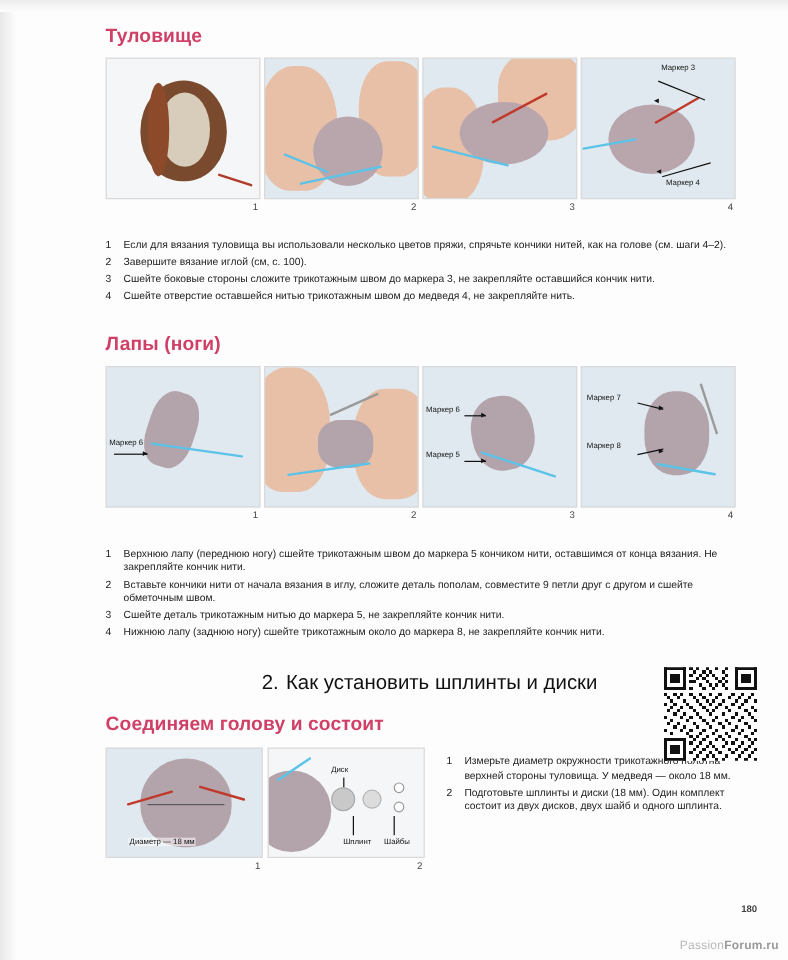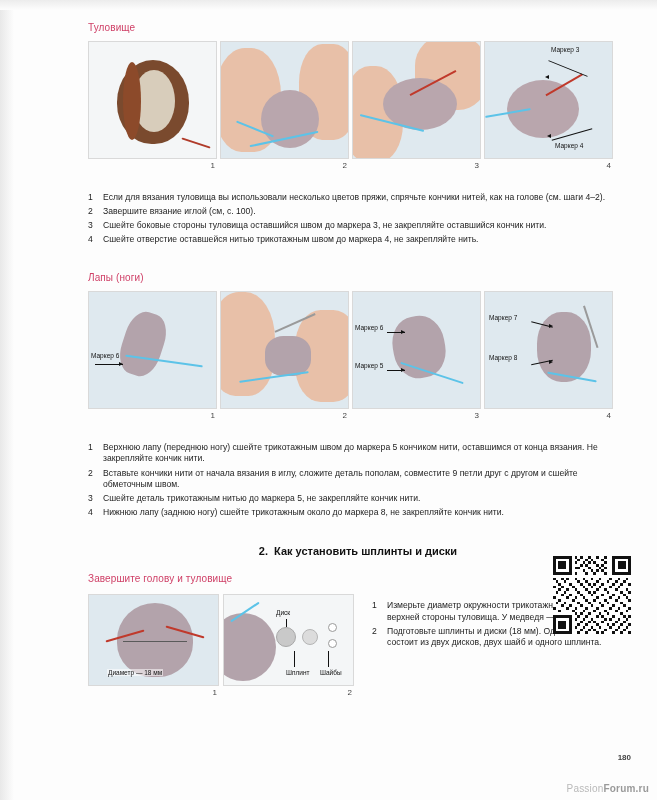--- a/index.html
+++ b/index.html
@@ -25,22 +25,22 @@
     background: linear-gradient(to right, #e8e8e8, #fdfdfd);
   }
   .page-edge-top {
     position: absolute; left: 0; top: 0; width: 657px; height: 10px;
     background: linear-gradient(to bottom, #ececec, #fdfdfd);
   }
   .content { position: absolute; left: 88px; top: 22px; width: 540px; }
 
   .section-title {
     color: #cf3f66;
-    font-size: 10px;
-    font-weight: normal;
+    font-size: 16px;
+    font-weight: bold;
     margin: 0 0 8px 0;
     letter-spacing: .1px;
   }
 
   .photo-row {
     display: flex;
     gap: 3px;
     width: 524px;
   }
   .photo {
@@ -116,22 +116,22 @@
   }
   .step .n {
     width: 15px;
     flex: 0 0 15px;
     color: #1c1c1c;
   }
   .step .t { flex: 1; }
 
   .chapter-head {
     text-align: center;
-    font-size: 11px;
-    font-weight: bold;
+    font-size: 17px;
+    font-weight: normal;
     color: #111;
     margin: 26px 0 2px 0;
   }
   .chapter-head .cn { margin-right: 6px; }
 
   .qr {
     position: absolute;
     right: 26px;
     top: 556px;
     width: 78px;
@@ -239,25 +239,25 @@
       <div class="step">
         <div class="n">1</div>
         <div class="t">Если для вязания туловища вы использовали несколько цветов пряжи, спрячьте кончики нитей, как на голове (см. шаги 4–2).</div>
       </div>
       <div class="step">
         <div class="n">2</div>
         <div class="t">Завершите вязание иглой (см, с. 100).</div>
       </div>
       <div class="step">
         <div class="n">3</div>
-        <div class="t">Сшейте боковые стороны туловища оставшийся швом до маркера 3, не закрепляйте оставшийся кончик нити.</div>
+        <div class="t">Сшейте боковые стороны сложите трикотажным швом до маркера 3, не закрепляйте оставшийся кончик нити.</div>
       </div>
       <div class="step">
         <div class="n">4</div>
-        <div class="t">Сшейте отверстие оставшейся нитью трикотажным швом до маркера 4, не закрепляйте нить.</div>
+        <div class="t">Сшейте отверстие оставшейся нитью трикотажным швом до медведя 4, не закрепляйте нить.</div>
       </div>
     </div>
 
     <h2 class="section-title" style="margin-top:26px;">Лапы (ноги)</h2>
 
     <div class="photo-row">
 
       <div class="cellwrap">
         <div class="photo bg-blue">
           <div class="blob" style="left:34px;top:20px;width:40px;height:64px;background:#b3a3ab;border-radius:40%;transform:rotate(18deg);"></div>
@@ -326,21 +326,21 @@
       <div class="step">
         <div class="n">4</div>
         <div class="t">Нижнюю лапу (заднюю ногу) сшейте трикотажным около до маркера 8, не закрепляйте кончик нити.</div>
       </div>
     </div>
 
     <div class="chapter-head">
       <span class="cn">2.</span><span>Как установить шплинты и диски</span>
     </div>
 
-    <h2 class="section-title" style="margin-top:16px;">Завершите голову и туловище</h2>
+    <h2 class="section-title" style="margin-top:16px;">Соединяем голову и состоит</h2>
 
     <div class="two-col">
       <div class="left">
         <div style="display:flex;gap:4px;">
           <div class="cellwrap" style="width:131px;">
             <div class="photo-lg bg-blue">
               <div class="blob" style="left:28px;top:8px;width:76px;height:74px;background:#b3a3ab;border-radius:50% 50% 46% 46%;"></div>
               <div class="yarn" style="left:16px;top:40px;width:40px;background:#c0392b;transform:rotate(-16deg);"></div>
               <div class="yarn" style="left:76px;top:36px;width:40px;background:#c0392b;transform:rotate(16deg);"></div>
               <div class="needle" style="left:34px;top:46px;width:64px;background:#5a5a5a;"></div>

